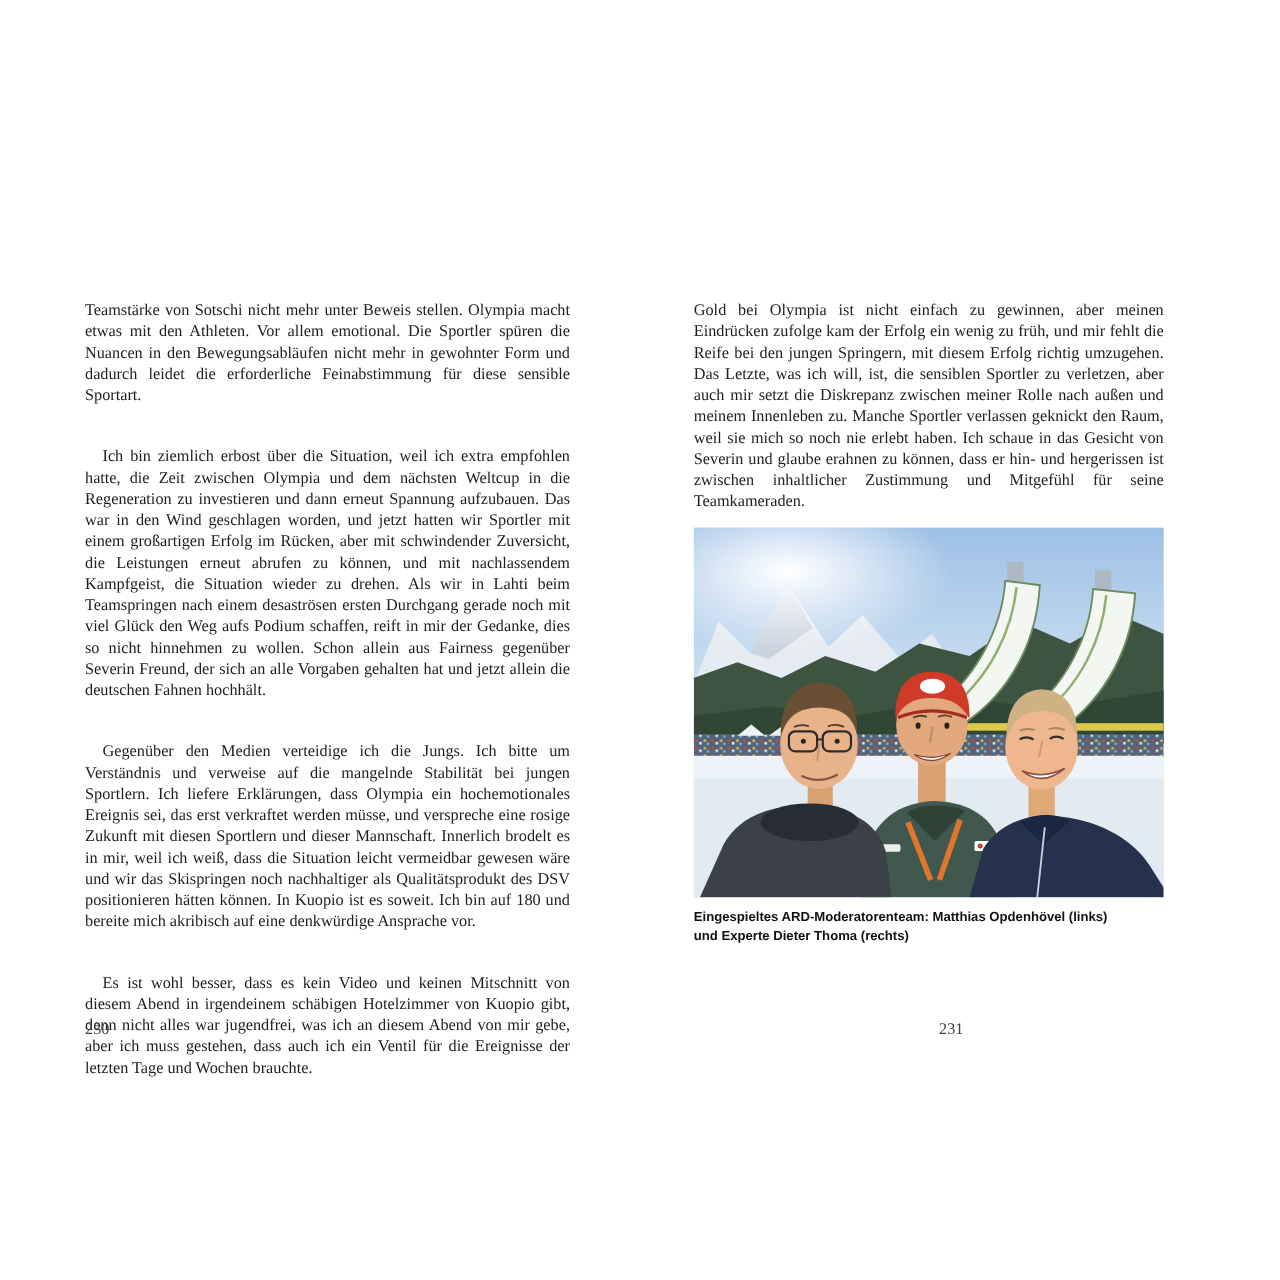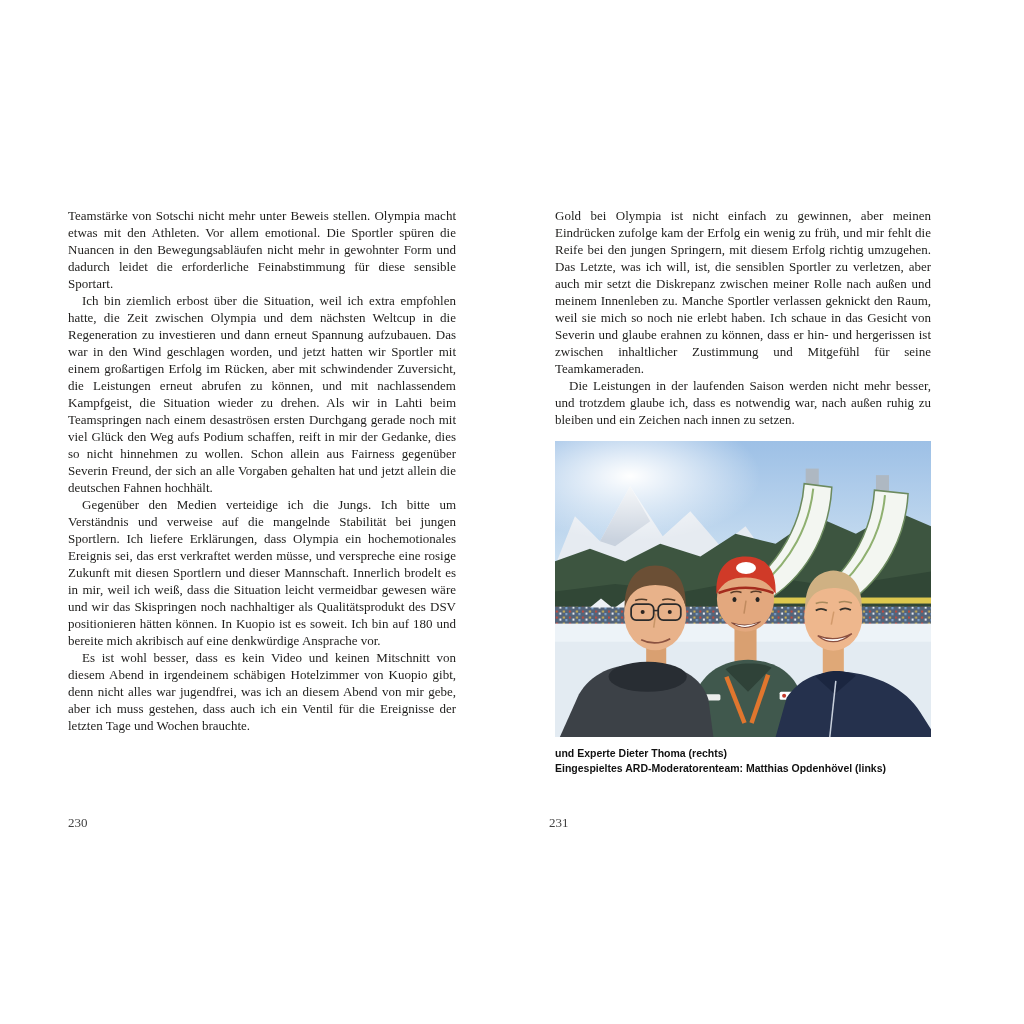--- a/index.html
+++ b/index.html
@@ -13,21 +13,21 @@
     position: absolute;
     top: 207px;
     font-size: 13px;
     line-height: 17px;
     text-align: justify;
     hyphens: auto;
     -webkit-hyphens: auto;
   }
   #left-col  { left: 68px;  width: 388px; }
   #right-col { left: 555px; width: 376px; }
-  .para { text-align: justify; }
+  .para { text-align: justify; margin-top: 32px; }
   .para.indent { text-indent: 14px; font-family: Liberation Serif, serif; }
   .photo-figure { margin-top: 13px; }
   .photo-frame {
     width: 376px;
     height: 296px;
     overflow: hidden;
     background: #cfe2f2;
   }
   .photo-frame svg { display: block; }
   .caption {
@@ -39,39 +39,38 @@
     margin-top: 9px;
   }
   .caption div { white-space: nowrap; }
   .page-num {
     position: absolute;
     top: 815px;
     font-size: 13px;
     color: #404040;
   }
   #page-num-left  { left: 68px; }
-  #page-num-right { left: 549px; width: 376px; text-align: left; }
+  #page-num-right { left: 573px; width: 376px; text-align: center; }
 </style>
 </head>
 <body>
 
 <div>
 
   <main id="left-col" class="col">
     <p class="para">Teamstärke von Sotschi nicht mehr unter Beweis stellen. Olympia macht etwas mit den Athleten. Vor allem emotional. Die Sportler spüren die Nuancen in den Bewegungsabläufen nicht mehr in gewohnter Form und dadurch leidet die erforderliche Feinabstimmung für diese sensible Sportart.</p>
     <p class="para indent">Ich bin ziemlich erbost über die Situation, weil ich extra empfohlen hatte, die Zeit zwischen Olympia und dem nächsten Weltcup in die Regeneration zu investieren und dann erneut Spannung aufzubauen. Das war in den Wind geschlagen worden, und jetzt hatten wir Sportler mit einem großartigen Erfolg im Rücken, aber mit schwindender Zuversicht, die Leistungen erneut abrufen zu können, und mit nachlassendem Kampfgeist, die Situation wieder zu drehen. Als wir in Lahti beim Teamspringen nach einem desaströsen ersten Durchgang gerade noch mit viel Glück den Weg aufs Podium schaffen, reift in mir der Gedanke, dies so nicht hinnehmen zu wollen. Schon allein aus Fairness gegenüber Severin Freund, der sich an alle Vorgaben gehalten hat und jetzt allein die deutschen Fahnen hochhält.</p>
     <p class="para indent">Gegenüber den Medien verteidige ich die Jungs. Ich bitte um Verständnis und verweise auf die mangelnde Stabilität bei jungen Sportlern. Ich liefere Erklärungen, dass Olympia ein hochemotionales Ereignis sei, das erst verkraftet werden müsse, und verspreche eine rosige Zukunft mit diesen Sportlern und dieser Mannschaft. Innerlich brodelt es in mir, weil ich weiß, dass die Situation leicht vermeidbar gewesen wäre und wir das Skispringen noch nachhaltiger als Qualitätsprodukt des DSV positionieren hätten können. In Kuopio ist es soweit. Ich bin auf 180 und bereite mich akribisch auf eine denkwürdige Ansprache vor.</p>
     <p class="para indent">Es ist wohl besser, dass es kein Video und keinen Mitschnitt von diesem Abend in irgendeinem schäbigen Hotelzimmer von Kuopio gibt, denn nicht alles war jugendfrei, was ich an diesem Abend von mir gebe, aber ich muss gestehen, dass auch ich ein Ventil für die Ereignisse der letzten Tage und Wochen brauchte.</p>
   </main>
 
   <div class="page-num" id="page-num-left">230</div>
 
   <main id="right-col" class="col">
     <p class="para">Gold bei Olympia ist nicht einfach zu gewinnen, aber meinen Eindrücken zufolge kam der Erfolg ein wenig zu früh, und mir fehlt die Reife bei den jungen Springern, mit diesem Erfolg richtig umzugehen. Das Letzte, was ich will, ist, die sensiblen Sportler zu verletzen, aber auch mir setzt die Diskrepanz zwischen meiner Rolle nach außen und meinem Innenleben zu. Manche Sportler verlassen geknickt den Raum, weil sie mich so noch nie erlebt haben. Ich schaue in das Gesicht von Severin und glaube erahnen zu können, dass er hin- und hergerissen ist zwischen inhaltlicher Zustimmung und Mitgefühl für seine Teamkameraden.</p>
-    <p class="para indent">Die Leistungen in der laufenden Saison werden nicht mehr besser, und trotzdem glaube ich, dass es notwendig war, nach außen ruhig zu bleiben und ein Zeichen nach innen zu setzen.</p>
 
     <figure class="photo-figure">
       <div class="photo-frame" title="Selfie von drei Männern vor Skisprungschanzen in verschneiter Berglandschaft">
         <svg width="376" height="296" viewBox="0 0 750 590" preserveAspectRatio="xMidYMid slice" role="img">
           <defs>
             <linearGradient id="sky" x1="0" y1="0" x2="0" y2="1">
               <stop offset="0" stop-color="#9dc0e6"></stop>
               <stop offset="0.7" stop-color="#cfe2f2"></stop>
               <stop offset="1" stop-color="#e8f1f8"></stop>
             </linearGradient>
@@ -173,21 +172,21 @@
             <path d="M 520,324 Q 532,319 544,323" stroke="#a8895c" stroke-width="3" fill="none"></path>
             <path d="M 566,322 Q 578,317 592,323" stroke="#a8895c" stroke-width="3" fill="none"></path>
             <path d="M 520,338 Q 530,331 542,338" stroke="#322f29" stroke-width="3.5" fill="none"></path>
             <path d="M 568,337 Q 578,330 590,337" stroke="#322f29" stroke-width="3.5" fill="none"></path>
             <path d="M 556,340 L 551,366" stroke="#d29a6b" stroke-width="3" fill="none"></path>
             <path d="M 524,388 Q 556,414 592,384 Q 558,402 524,388 Z" fill="#ffffff" stroke="#8a5040" stroke-width="2.5"></path>
           </g>
         </svg>
       </div>
       <figcaption class="caption">
+        <div>Eingespieltes ARD-Moderatorenteam: Matthias Opdenhövel (links)</div>
         <div>und Experte Dieter Thoma (rechts)</div>
-        <div>Eingespieltes ARD-Moderatorenteam: Matthias Opdenhövel (links)</div>
       </figcaption>
     </figure>
   </main>
 
   <div class="page-num" id="page-num-right">231</div>
 
 </div>
 
 </body></html>

